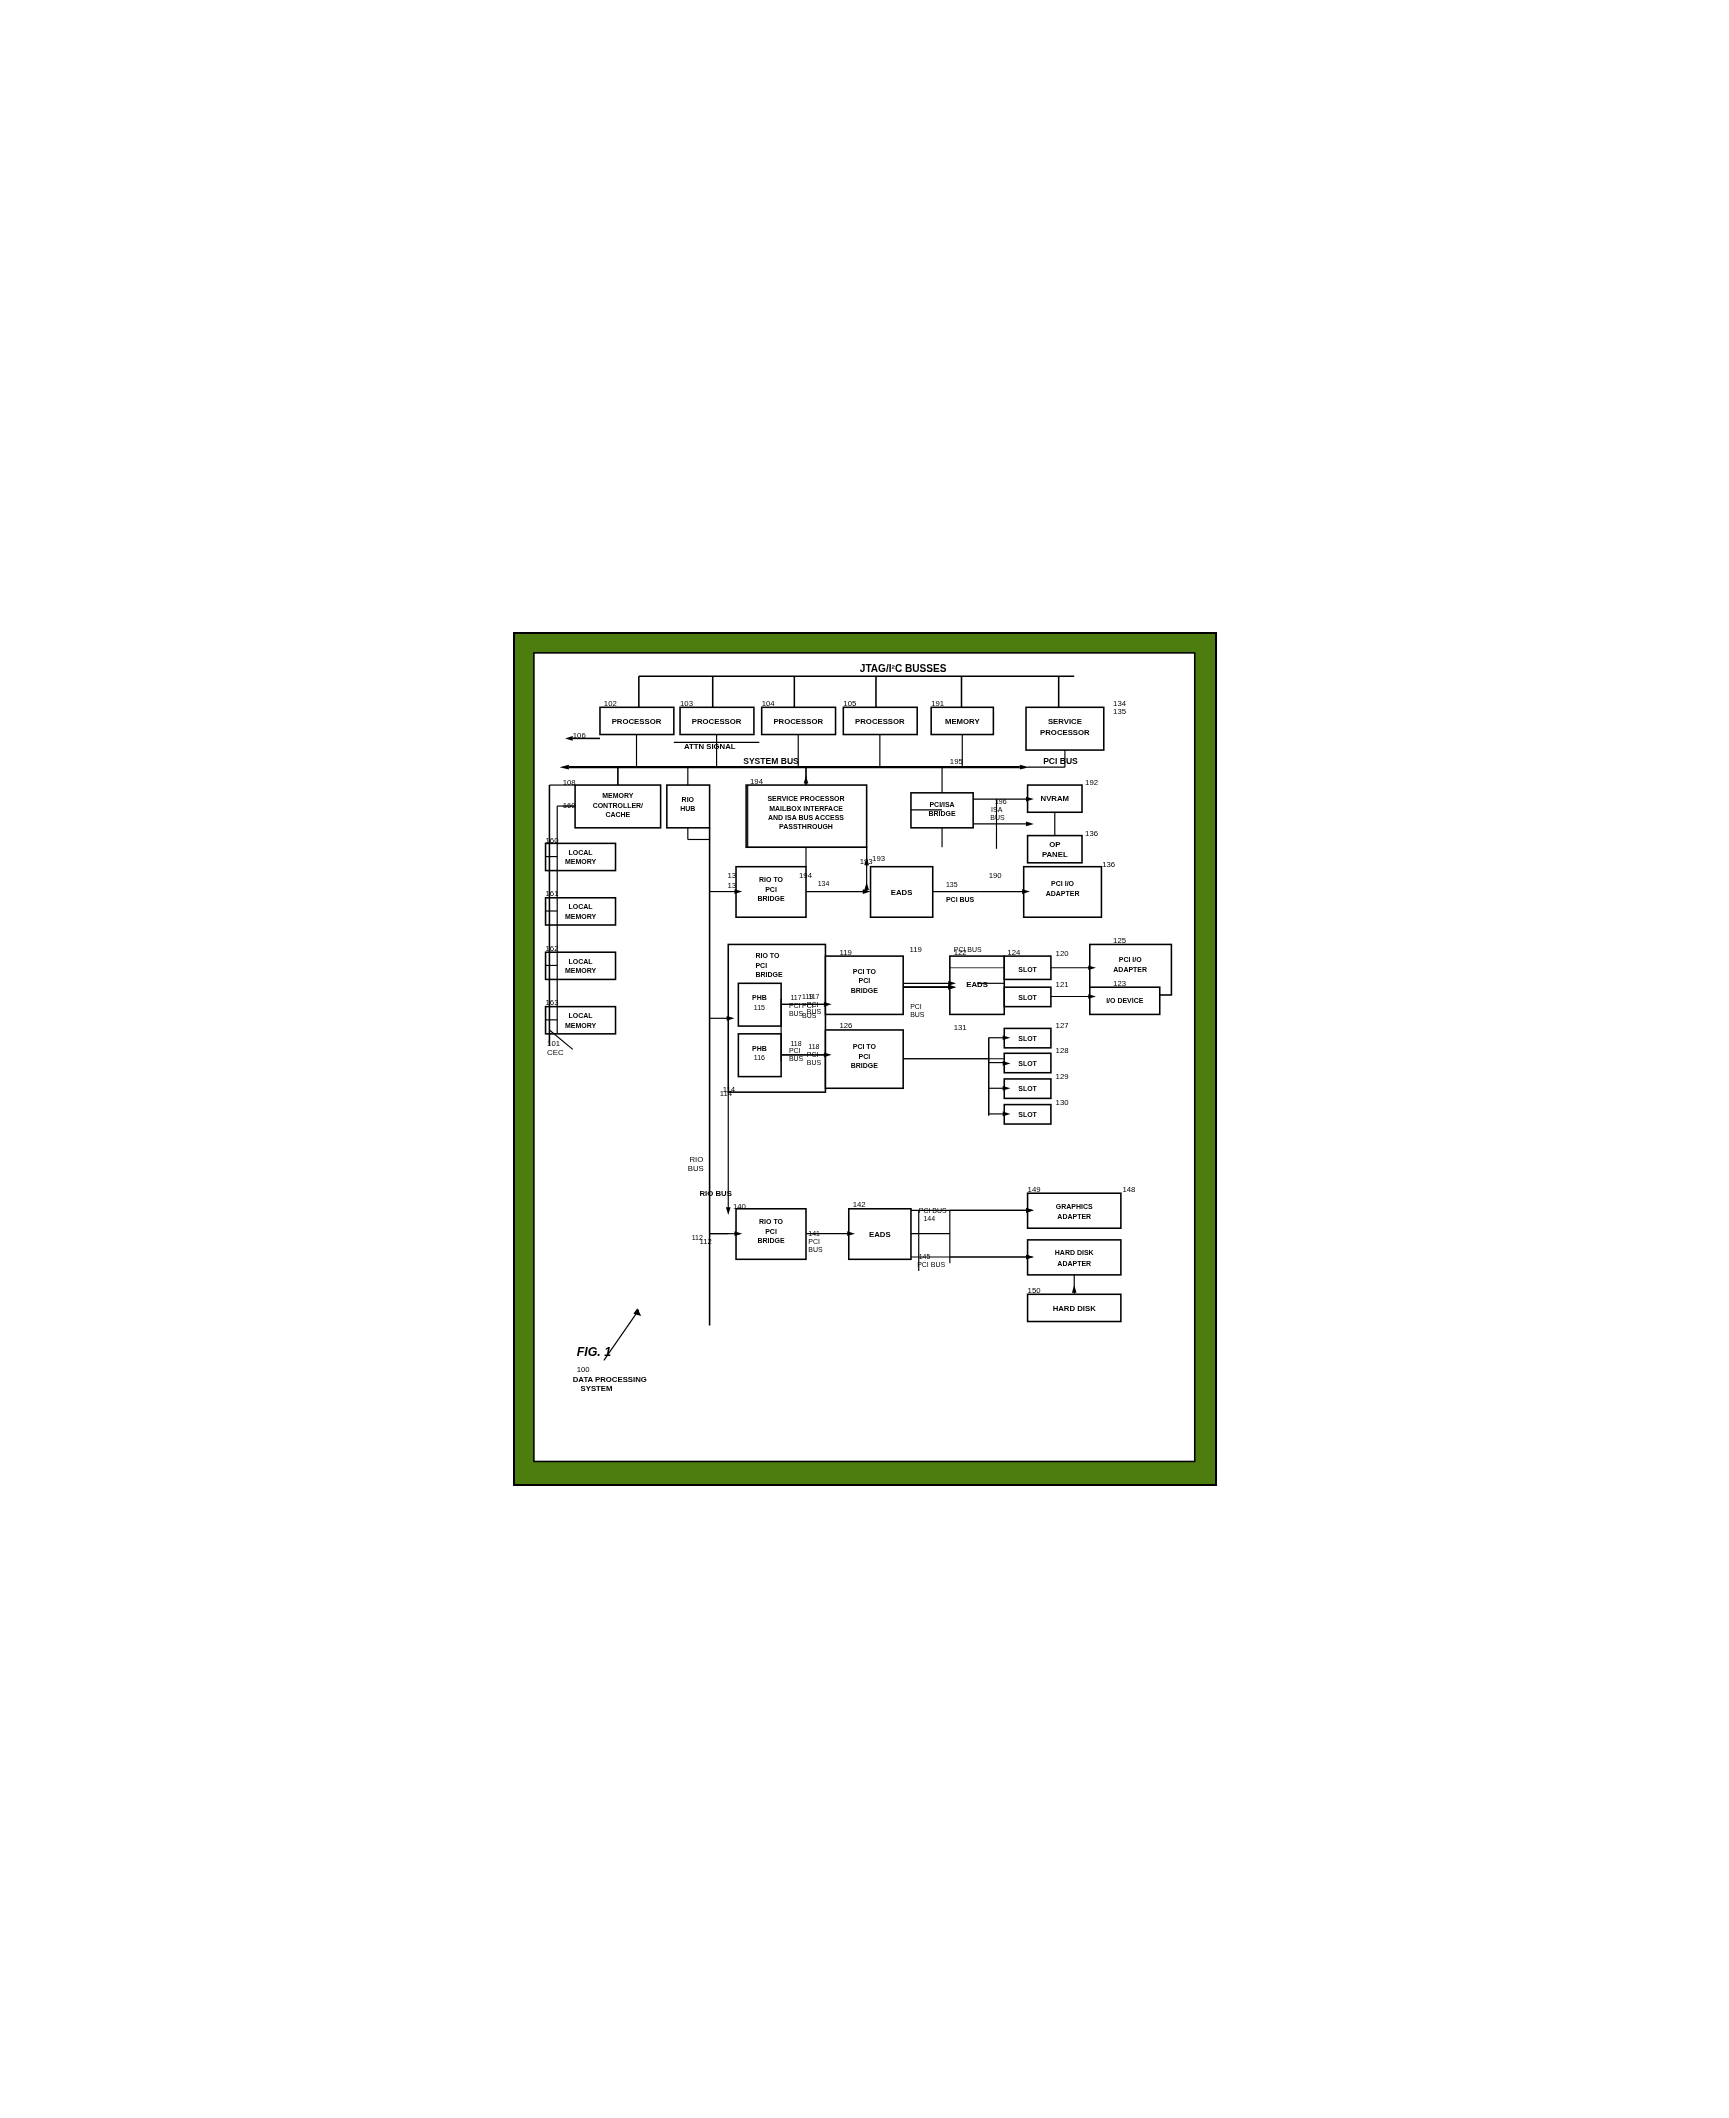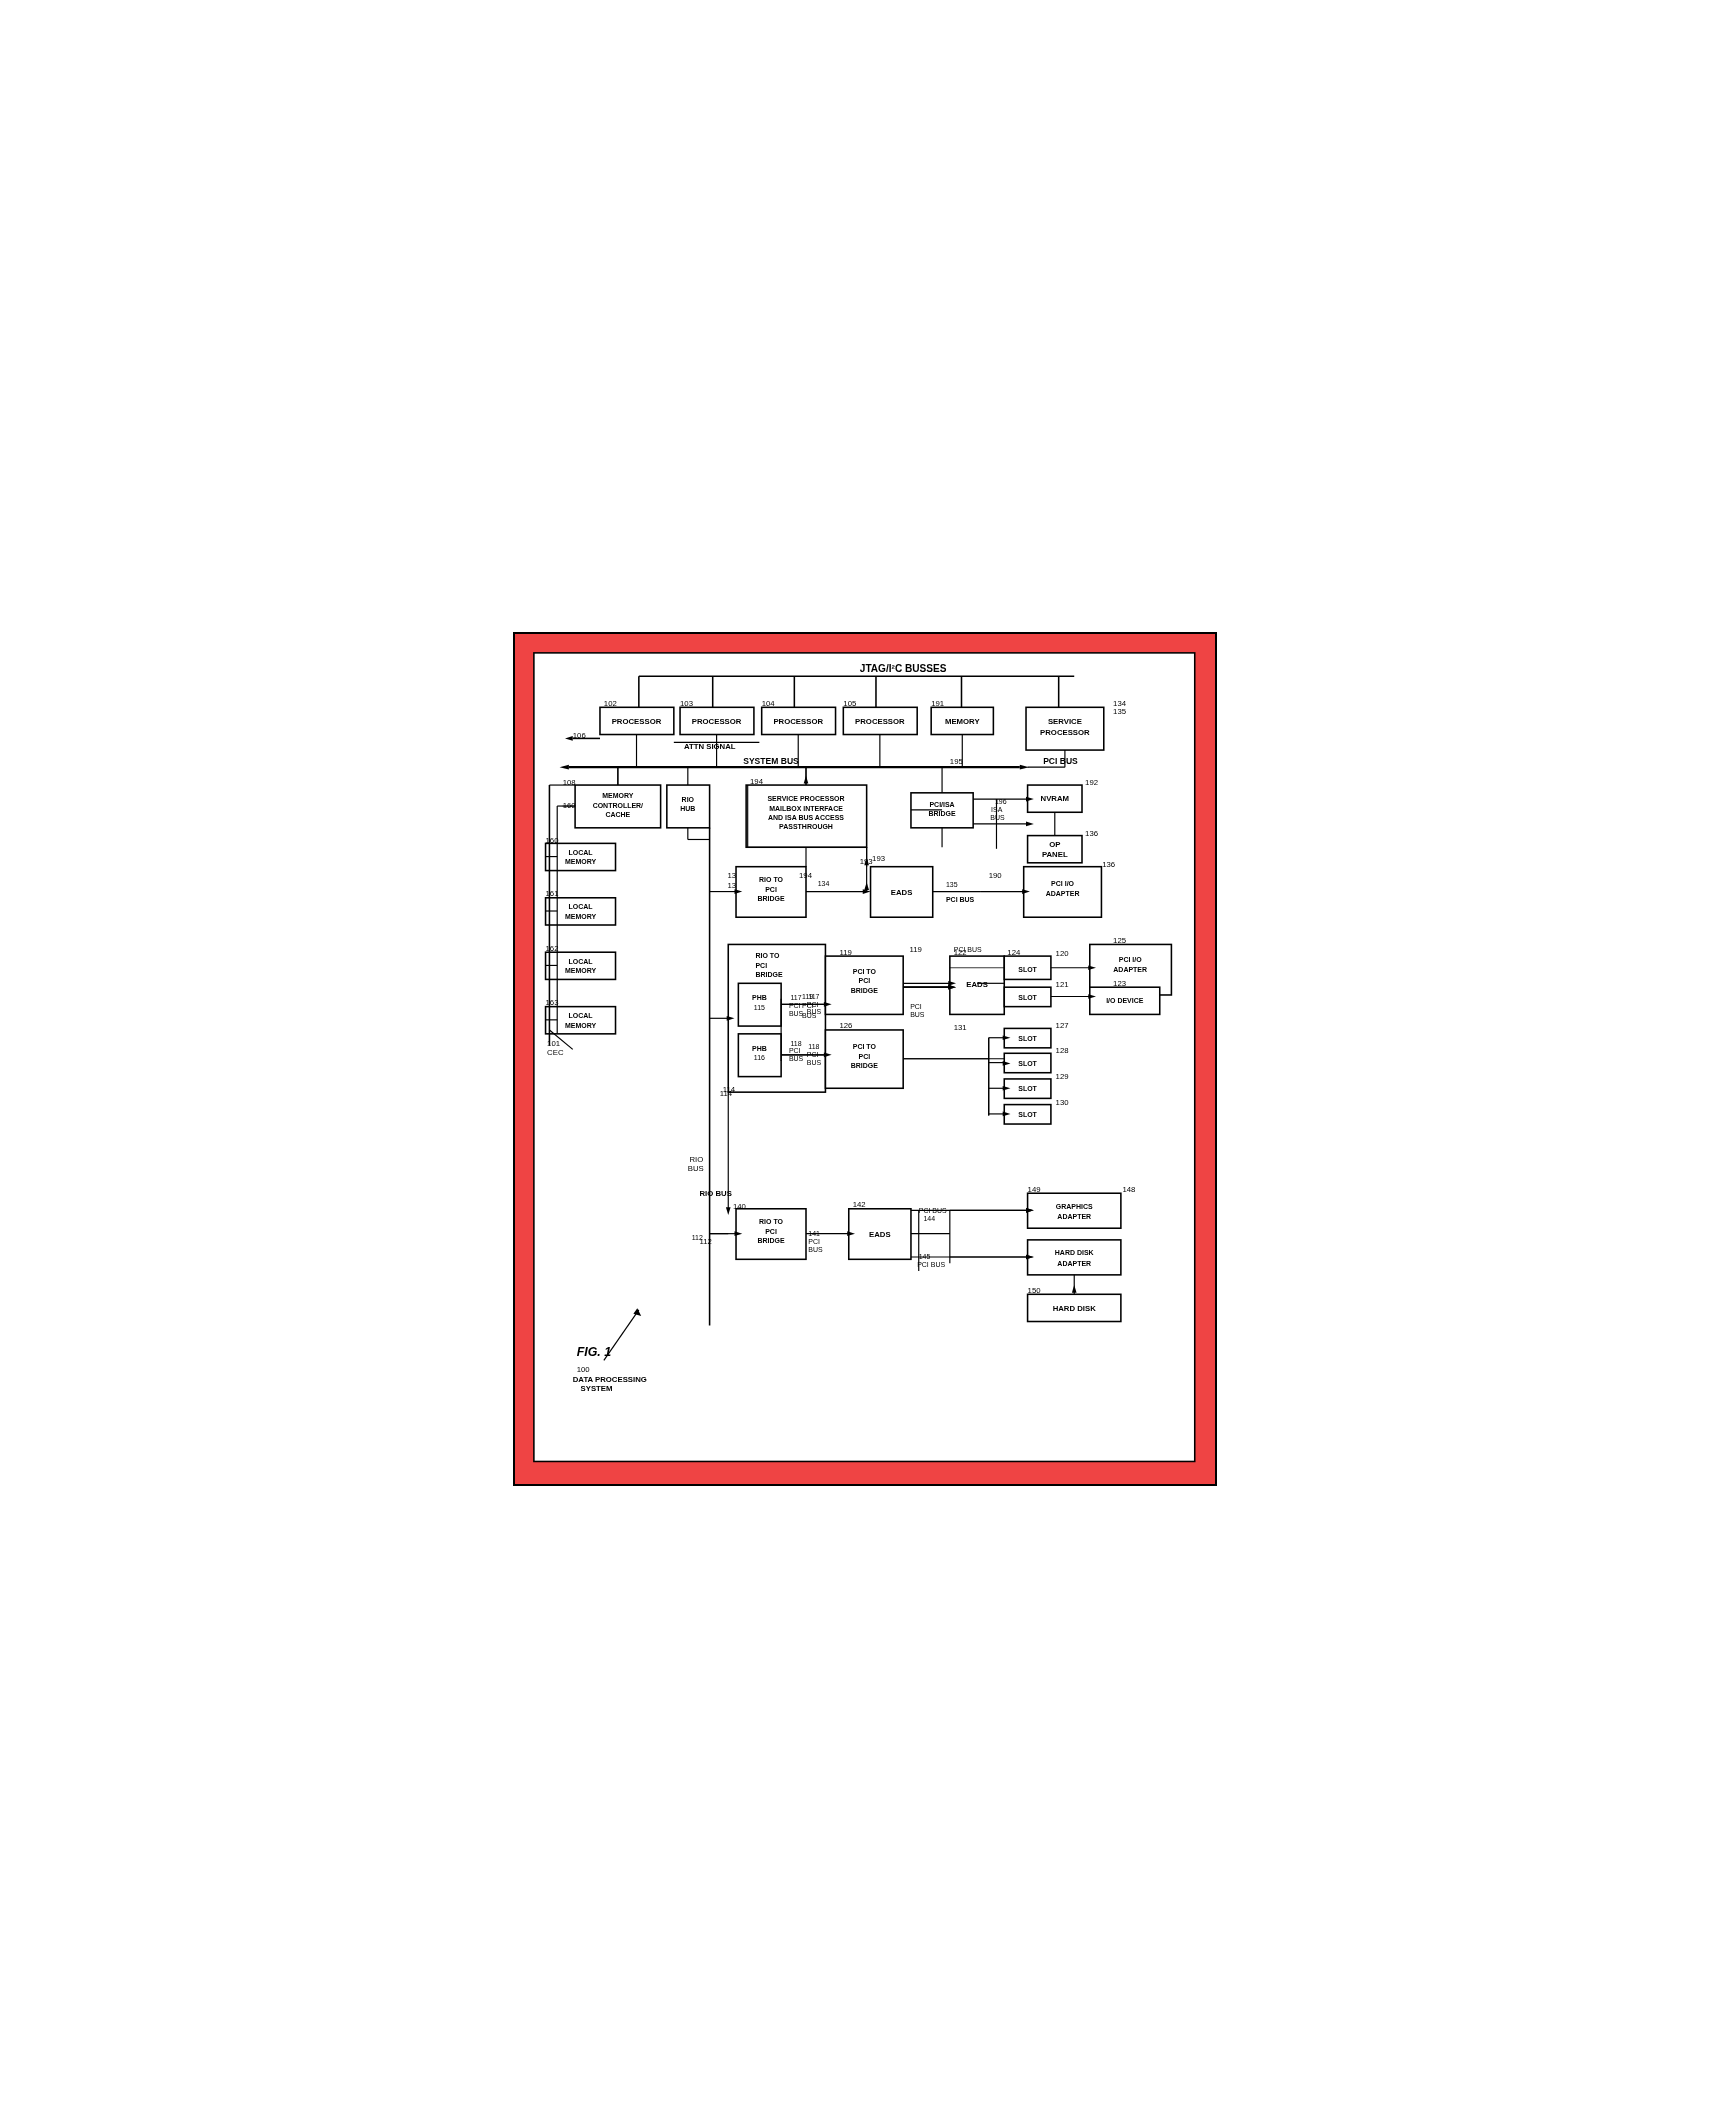--- a/index.html
+++ b/index.html
@@ -7,21 +7,21 @@
       background: #fff;
       font-family: Arial, Helvetica, sans-serif;
       display: flex;
       justify-content: center;
       align-items: center;
       min-height: 100vh;
       padding: 15.7px;
     }
     .diagram-container {
       width: 704px;
-      background: #ef4444;
+      background: #4d7c0f;
       border: 2.3px solid #000;
       padding: 15.7px;
       position: relative;
     }
     svg {
       width: 100%;
       height: auto;
     }
   </style>
 </head>

